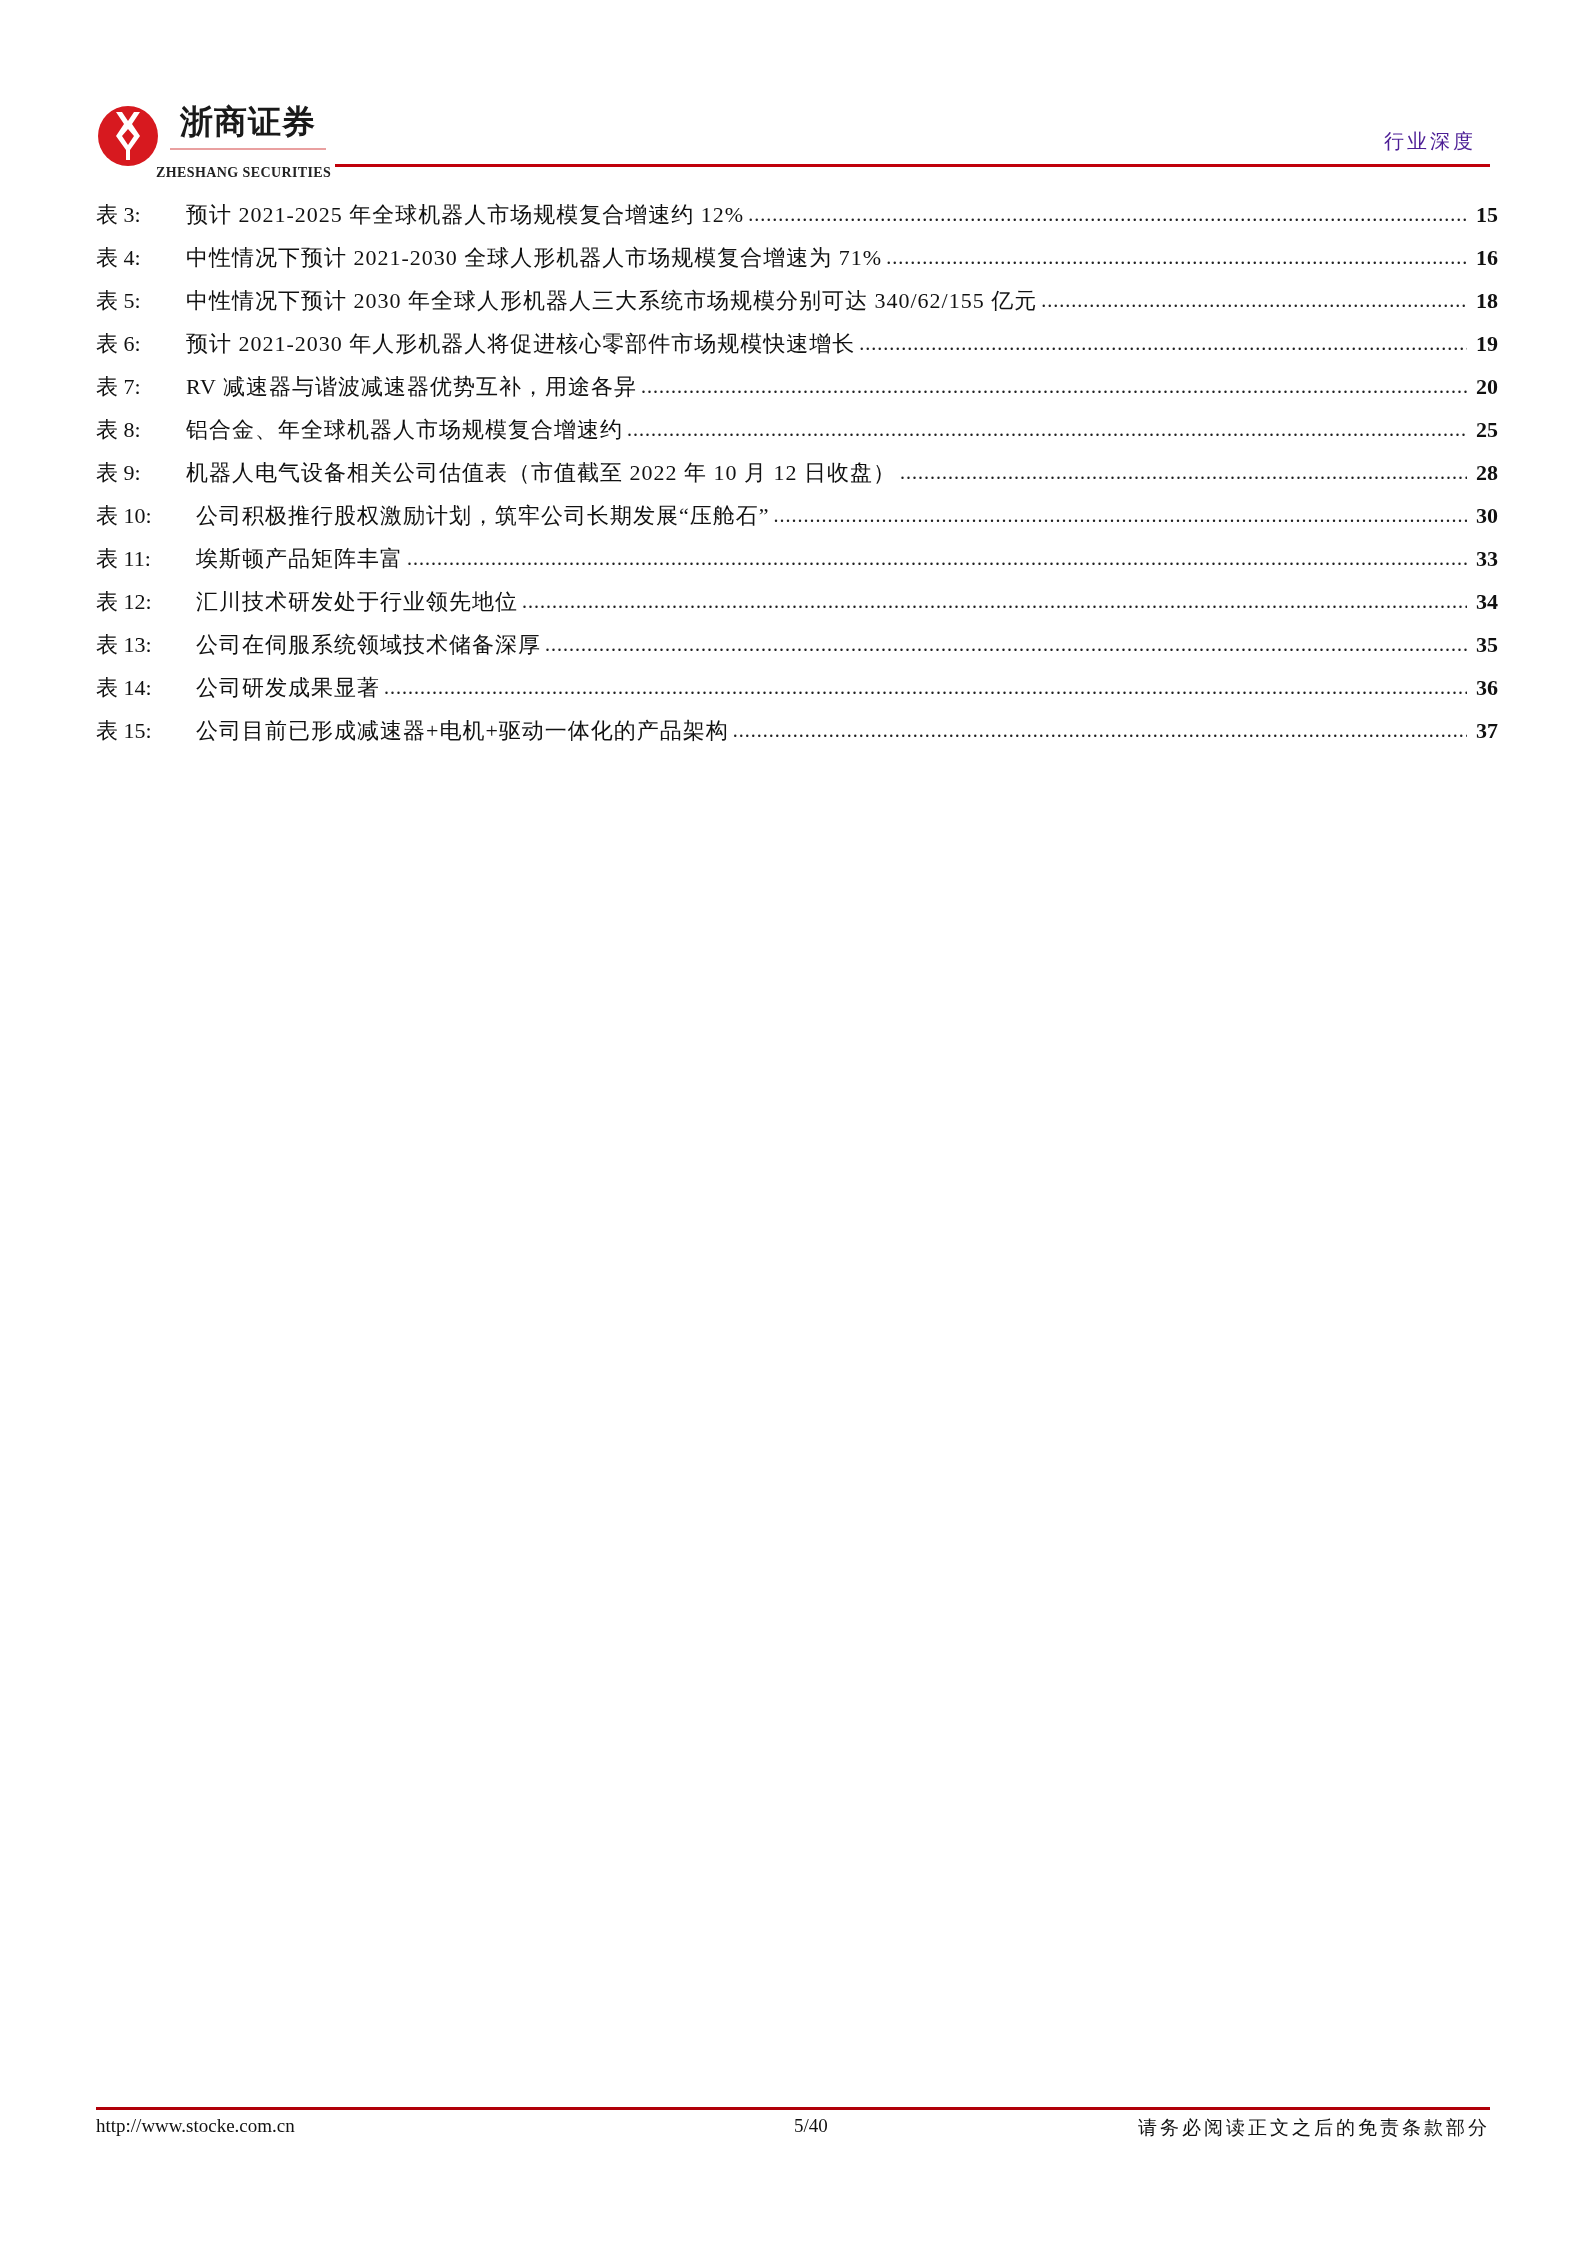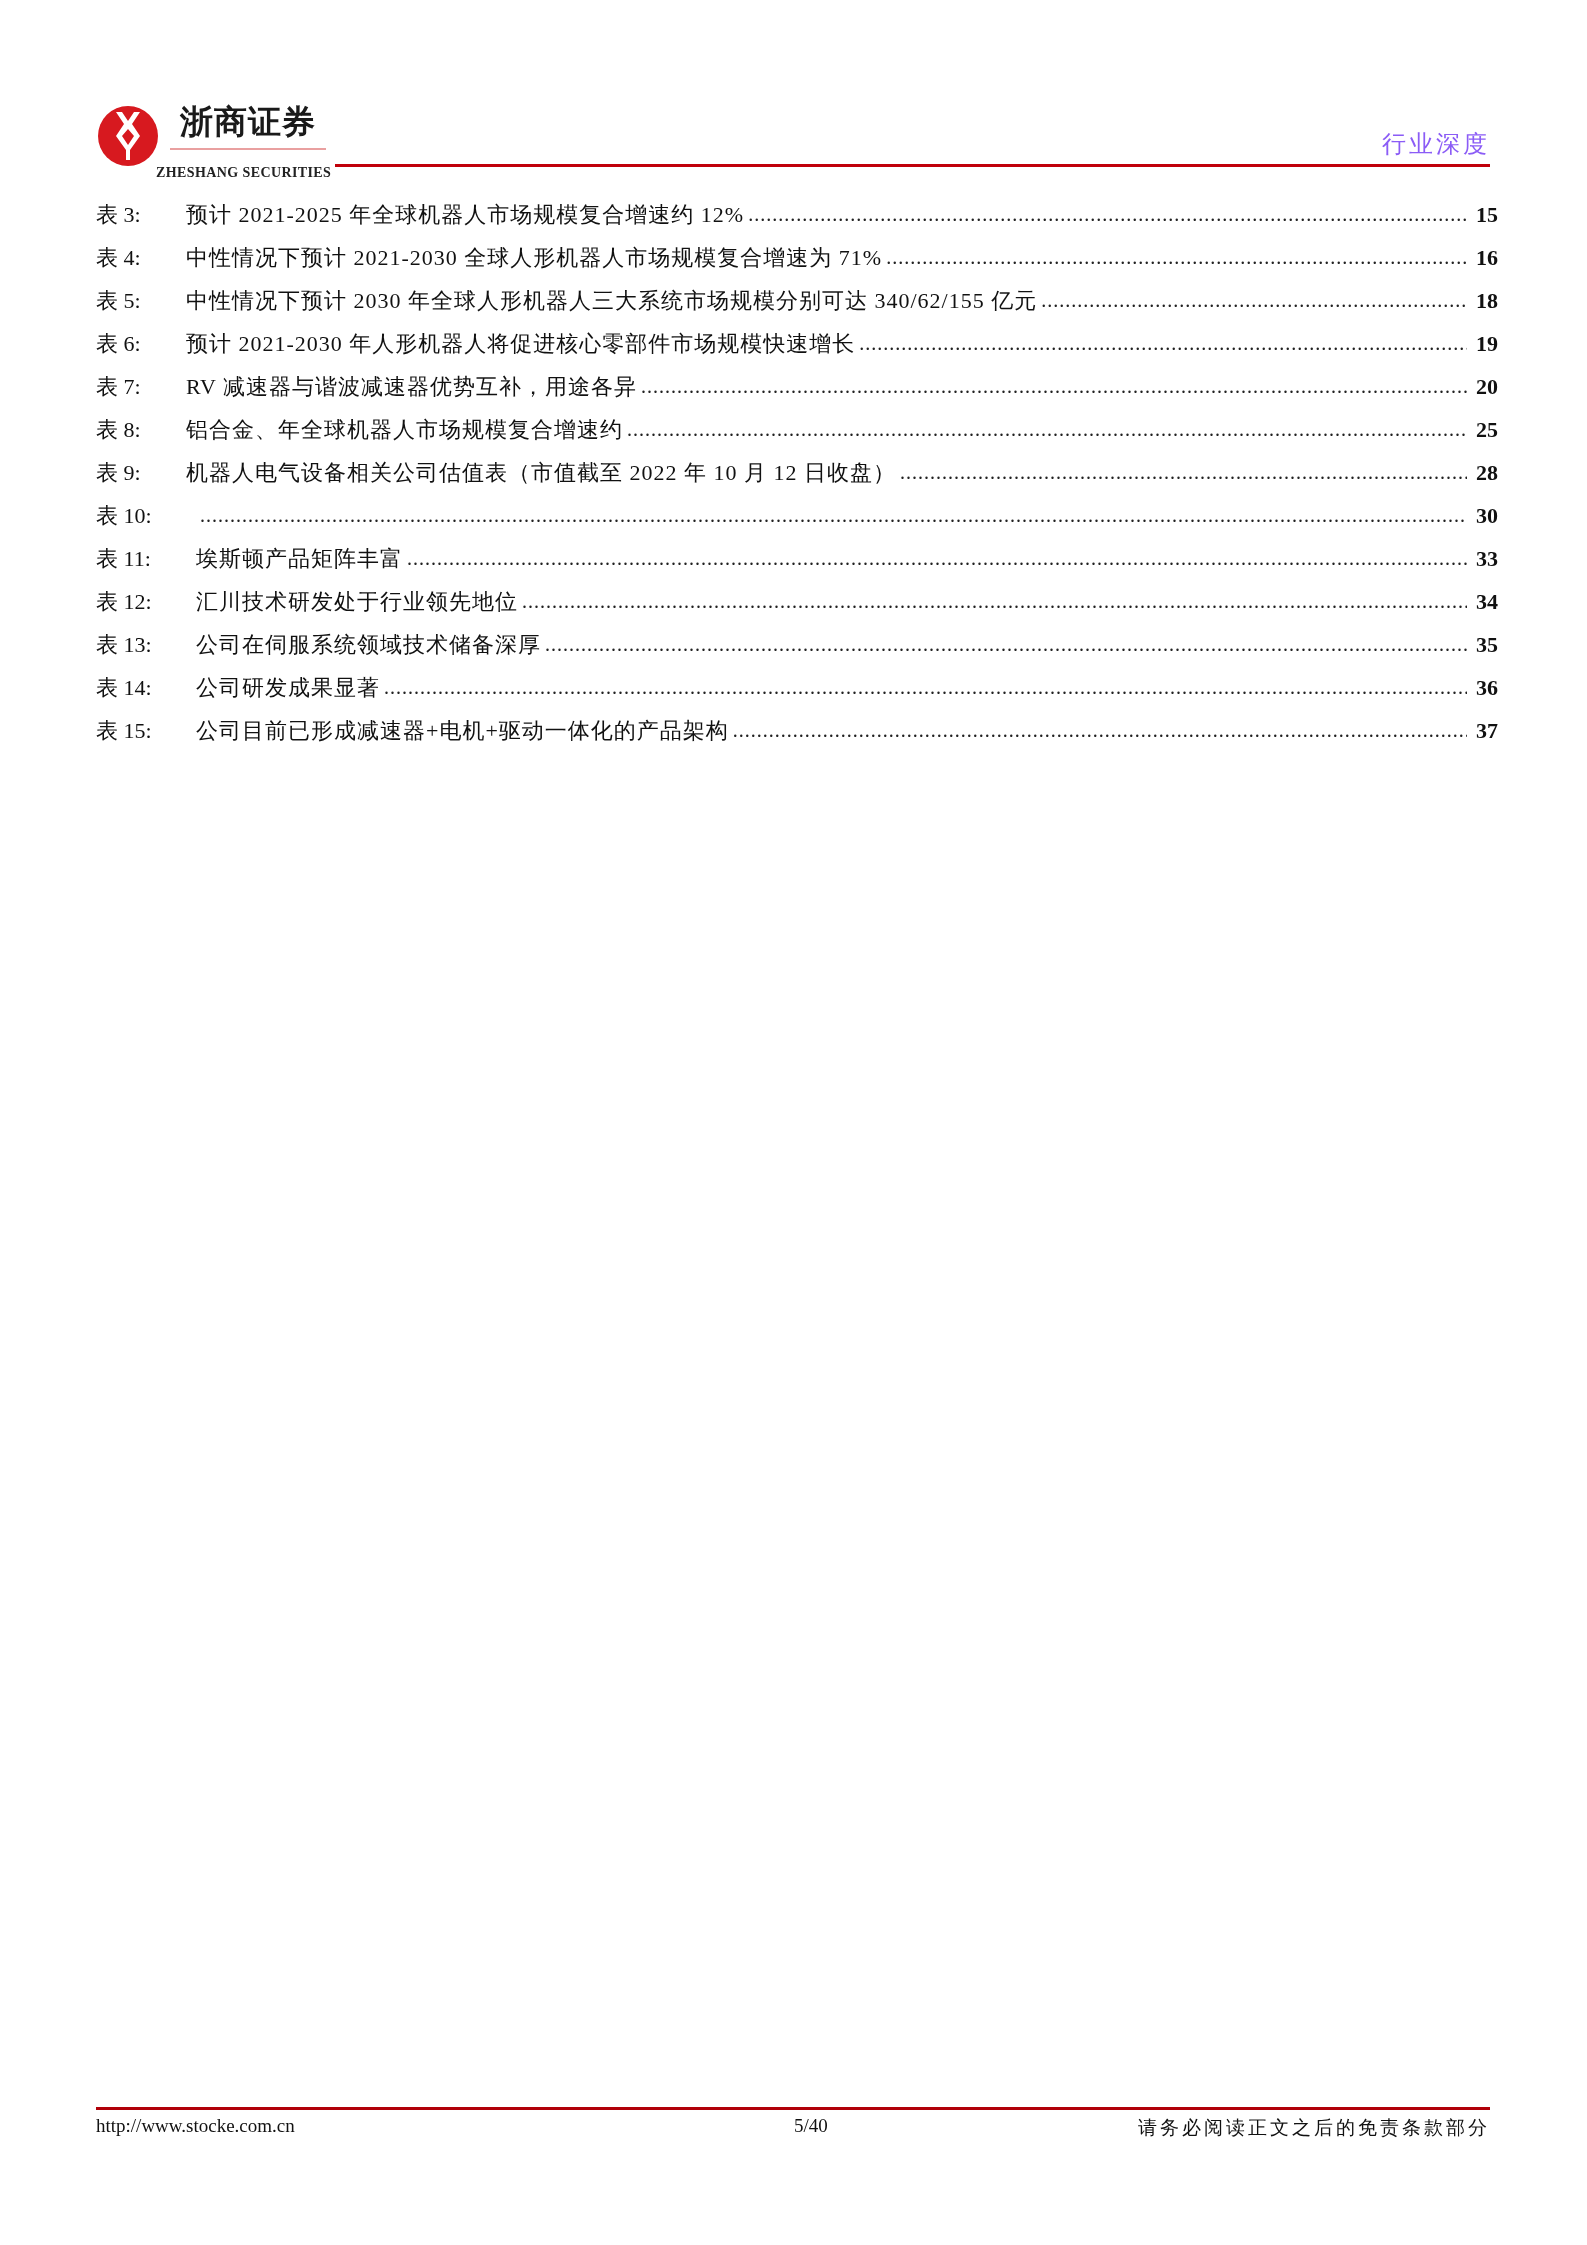--- a/index.html
+++ b/index.html
@@ -6,22 +6,22 @@
   body { width: 1587px; height: 2245px; position: relative; overflow: hidden;
          font-family: "Liberation Serif", "DejaVu Serif", serif; color: #111; }
   .logo { position: absolute; left: 96px; top: 100px; width: 240px; height: 72px; }
   .logo-mark { position: absolute; left: 0; top: 4px; width: 64px; height: 64px; }
   .logo-cn { position: absolute; left: 72px; top: 2px; font-family: "DejaVu Sans", sans-serif;
              font-weight: bold; font-size: 33px; letter-spacing: 1px; color: #1a1a1a; line-height: 40px; margin-left: 12px; }
   .logo-rule { position: absolute; left: 74px; top: 48px; width: 156px; height: 2px; background: #e9a0a0; }
   .logo-en { position: absolute; left: 60px; top: 54px; font-family: "Liberation Serif", serif;
              font-weight: bold; font-size: 14px; letter-spacing: 0.4px; color: #222; margin-top: 11px; }
   .header-line { position: absolute; left: 335px; top: 164px; width: 1155px; height: 3px; background: #c0000a; }
-  .header-tag { position: absolute; right: 97px; top: 128px; font-size: 24px; letter-spacing: 3px;
-                font-family: "DejaVu Serif", serif; color: #8b5cf6; }
+  .header-tag { position: absolute; right: 111px; top: 128px; font-size: 20px; letter-spacing: 3px;
+                font-family: "DejaVu Serif", serif; color: #4c1d95; }
 
   .toc { position: absolute; left: 96px; top: 193px; width: 1402px; }
   .toc-row { display: flex; align-items: center; height: 43px; font-size: 22px; line-height: 43px; }
   .toc-num { flex: 0 0 auto; white-space: nowrap; }
   .toc-num.w1 { width: 90px; }
   .toc-num.w2 { width: 100px; }
   .toc-title { flex: 0 0 auto; white-space: nowrap; letter-spacing: 1px; }
   .toc-dots { flex: 1 1 auto; overflow: hidden; white-space: nowrap; margin: 0 3px 0 4px;
               font-size: 20px; letter-spacing: 1px; color: #222; }
   .toc-dots::before { content: "........................................................................................................................................................................................................................................................................"; }
@@ -87,20 +87,21 @@
     <span class="toc-page">25</span>
   </div>
   <div class="toc-row">
     <span class="toc-num w1">表 9:</span>
     <span class="toc-title">机器人电气设备相关公司估值表（市值截至 2022 年 10 月 12 日收盘）</span>
     <span class="toc-dots"></span>
     <span class="toc-page">28</span>
   </div>
   <div class="toc-row">
     <span class="toc-num w2">表 10:</span>
+    <span class="toc-title">公司积极推行股权激励计划，筑牢公司长期发展“压舱石”</span>
     <span class="toc-dots"></span>
     <span class="toc-page">30</span>
   </div>
   <div class="toc-row">
     <span class="toc-num w2">表 11:</span>
     <span class="toc-title">埃斯顿产品矩阵丰富</span>
     <span class="toc-dots"></span>
     <span class="toc-page">33</span>
   </div>
   <div class="toc-row">

